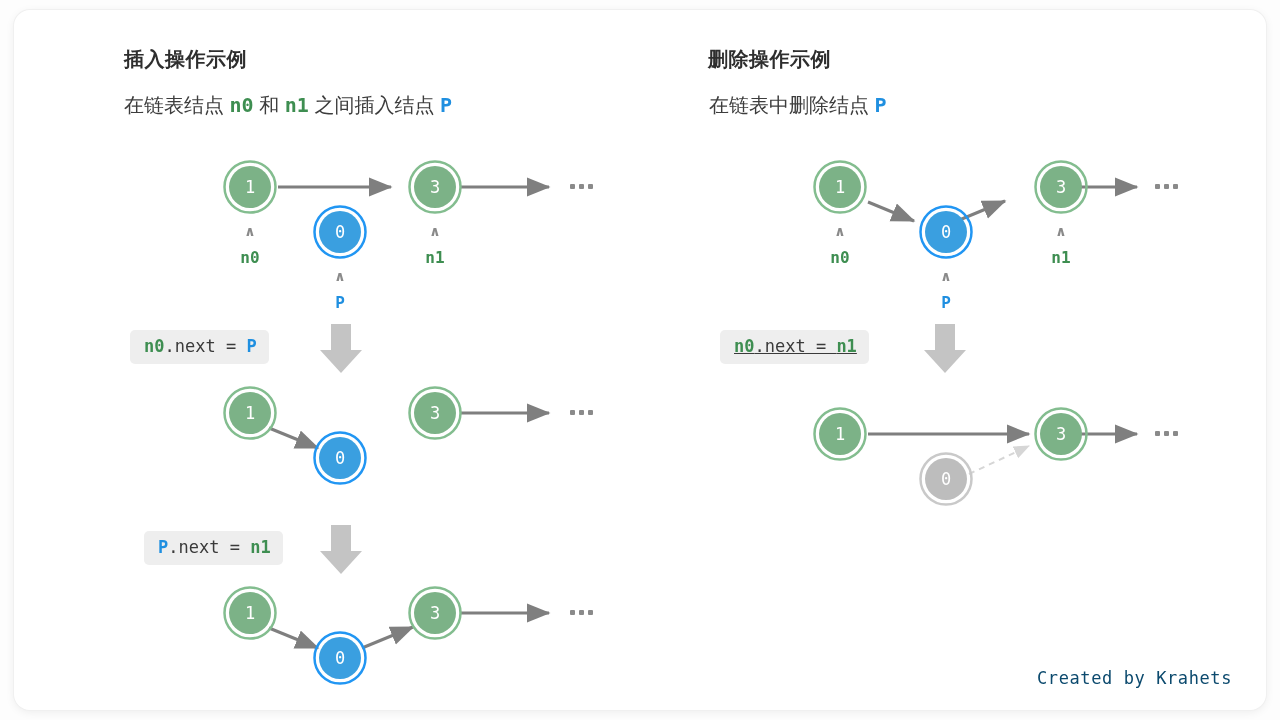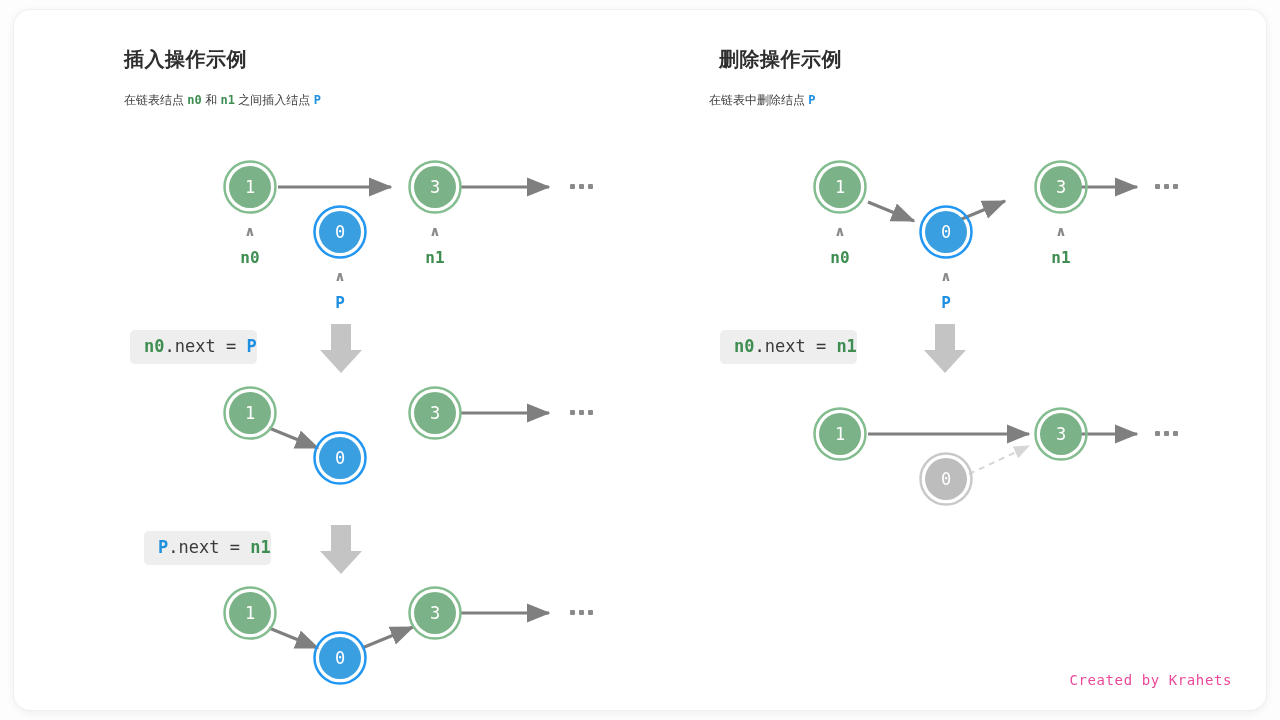--- a/index.html
+++ b/index.html
@@ -34,54 +34,54 @@
   .h-title {
     position: absolute;
     font-size: 20px;
     font-weight: bold;
     color: #2e2e2e;
     letter-spacing: 0.5px;
     white-space: nowrap;
   }
   .h-sub {
     position: absolute;
-    font-size: 12px;
+    font-size: 20px;
     color: #3d3d3d;
     white-space: nowrap;
   }
   .mono {
     font-family: "DejaVu Sans Mono", "Liberation Mono", monospace;
     font-weight: bold;
   }
   .green { color: #3e8e51; }
   .blue  { color: #1f8fe0; }
 
   .codebox {
     position: absolute;
     background: #eeeeee;
     border-radius: 5px;
-    padding: 7px 0 8px 14px;
+    padding: 7px 12px 8px 14px;
     font-family: "DejaVu Sans Mono", "Liberation Mono", monospace;
     font-size: 17px;
     color: #3a3a3a;
     white-space: nowrap;
     line-height: 1.1;
   }
   .codebox .kw-green { color: #3e8e51; font-weight: bold; }
   .codebox .kw-blue  { color: #1f8fe0; font-weight: bold; }
   .codebox .plain { color: #3a3a3a; }
 
   .svgwrap { position: absolute; }
   .credit {
     position: absolute;
     right: 34px;
     bottom: 22px;
     font-family: "DejaVu Sans Mono", "Liberation Mono", monospace;
-    font-size: 14px;
-    color: #ec4899;
+    font-size: 17px;
+    color: #0c4a6e;
     letter-spacing: 0.6px;
     white-space: nowrap;
   }
   svg text { font-family: "DejaVu Sans Mono", "Liberation Mono", monospace; }
   .nodeval { font-size: 17px; fill: #ffffff; font-weight: normal; text-anchor: middle; }
   .ptr-label { font-size: 16px; font-weight: bold; text-anchor: middle; }
   .caret { font-size: 14px; fill: #8a8a8a; text-anchor: middle; font-weight: bold;
            font-family: "DejaVu Sans", sans-serif; }
   .dots { fill: #8a8a8a; }
 </style>
@@ -229,21 +229,21 @@
             <rect class="dots" x="371" y="32" width="5" height="5" rx="1"></rect>
             <rect class="dots" x="380" y="32" width="5" height="5" rx="1"></rect>
             <rect class="dots" x="389" y="32" width="5" height="5" rx="1"></rect>
           </g>
         </svg>
       </div>
     </div>
 
     <div class="panel panel-right">
 
-      <div class="h-title" style="left:125px; top:36px;">删除操作示例</div>
+      <div class="h-title" style="left:114px; top:36px;">删除操作示例</div>
 
       <div class="h-sub" style="left:115px; top:82px;">
         <span>在链表中删除结点</span>
         <span class="mono blue">P</span>
       </div>
 
       <div class="svgwrap" style="left:195px; top:140px;">
         <svg width="420" height="175" viewBox="0 0 420 175">
           <defs>
             <marker id="ah-gray-R" markerWidth="9" markerHeight="9" refX="7.5" refY="3.2" orient="auto" markerUnits="strokeWidth">
@@ -278,21 +278,21 @@
           <text class="caret" x="272" y="86">∧</text>
           <text class="ptr-label" x="272" y="113" fill="#3e8e51">n1</text>
           <g>
             <rect class="dots" x="366" y="34" width="5" height="5" rx="1"></rect>
             <rect class="dots" x="375" y="34" width="5" height="5" rx="1"></rect>
             <rect class="dots" x="384" y="34" width="5" height="5" rx="1"></rect>
           </g>
         </svg>
       </div>
 
-      <div class="codebox" style="left:126px; top:320px;">
+      <div class="codebox" style="left:126px; top:320px;text-decoration:underline;">
         <span class="kw-green">n0</span><span class="plain">.next = </span><span class="kw-green">n1</span>
       </div>
       <div class="svgwrap" style="left:327px; top:312px;">
         <svg width="48" height="54" viewBox="0 0 48 54">
           <path d="M14,2 L34,2 L34,28 L45,28 L24,51 L3,28 L14,28 Z" fill="#c4c4c4"></path>
         </svg>
       </div>
 
       <div class="svgwrap" style="left:195px; top:388px;">
         <svg width="420" height="120" viewBox="0 0 420 120">

